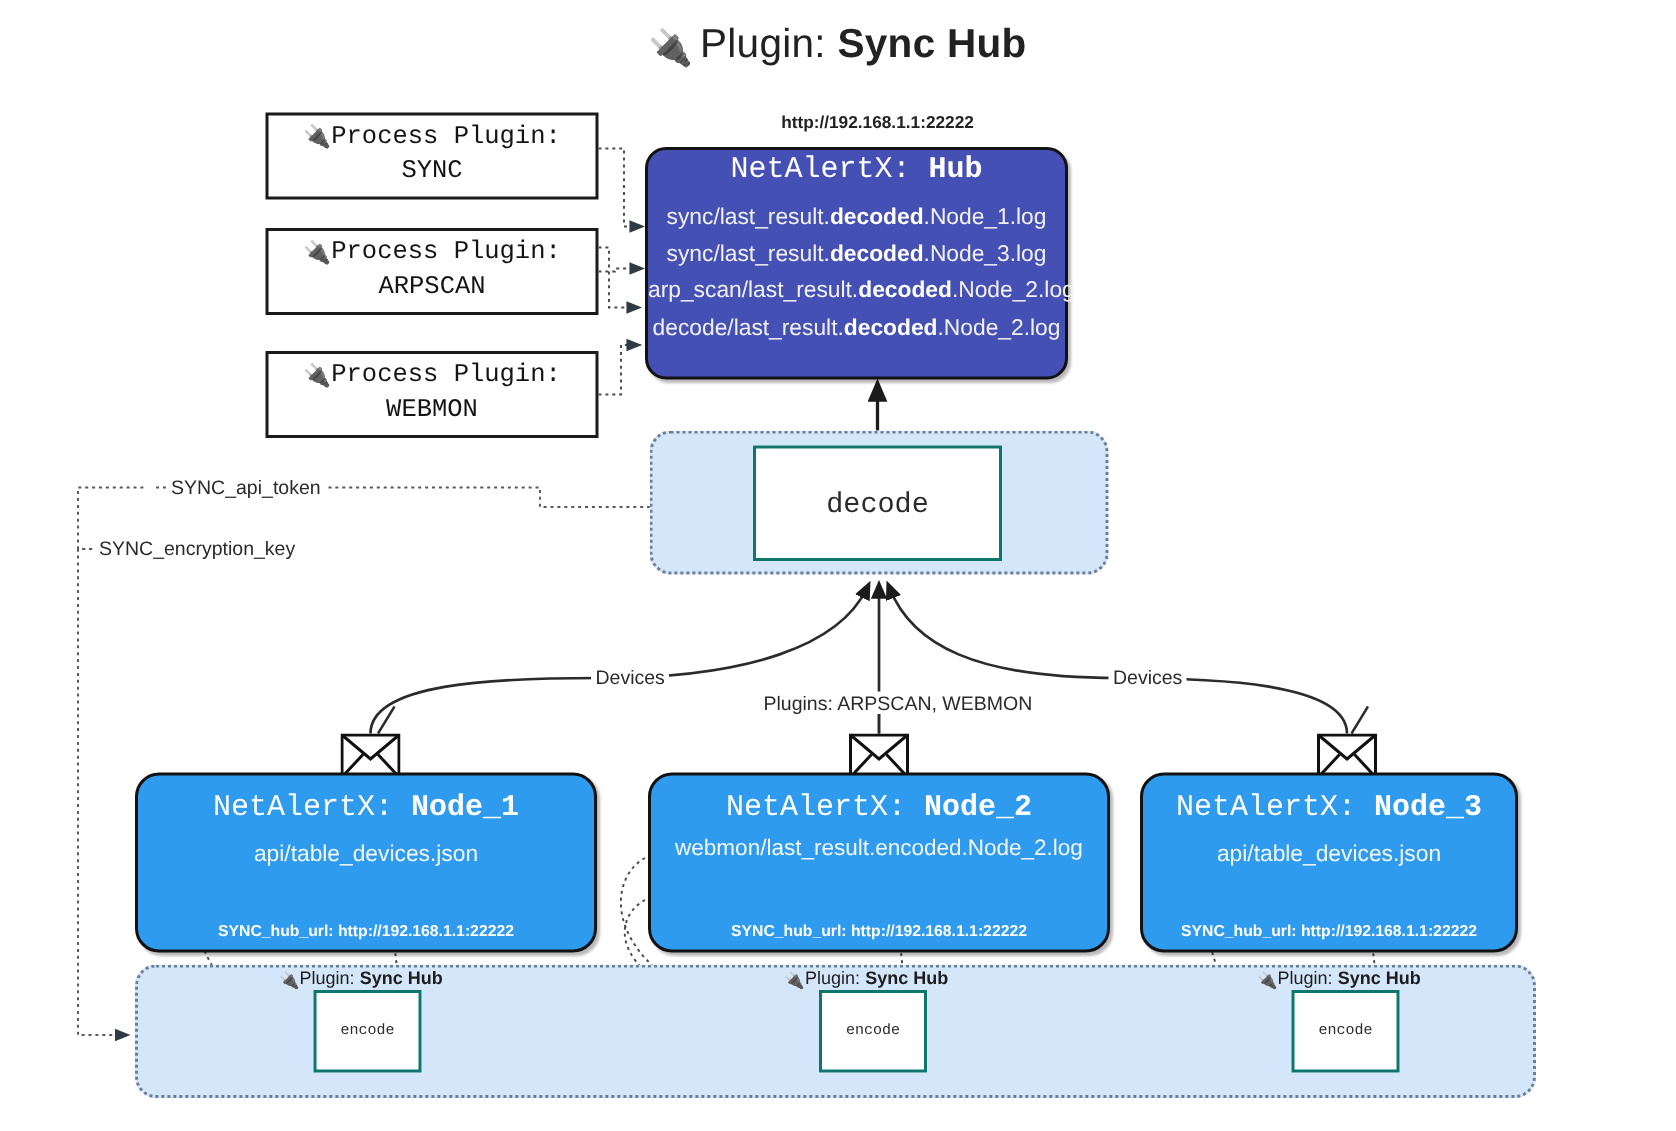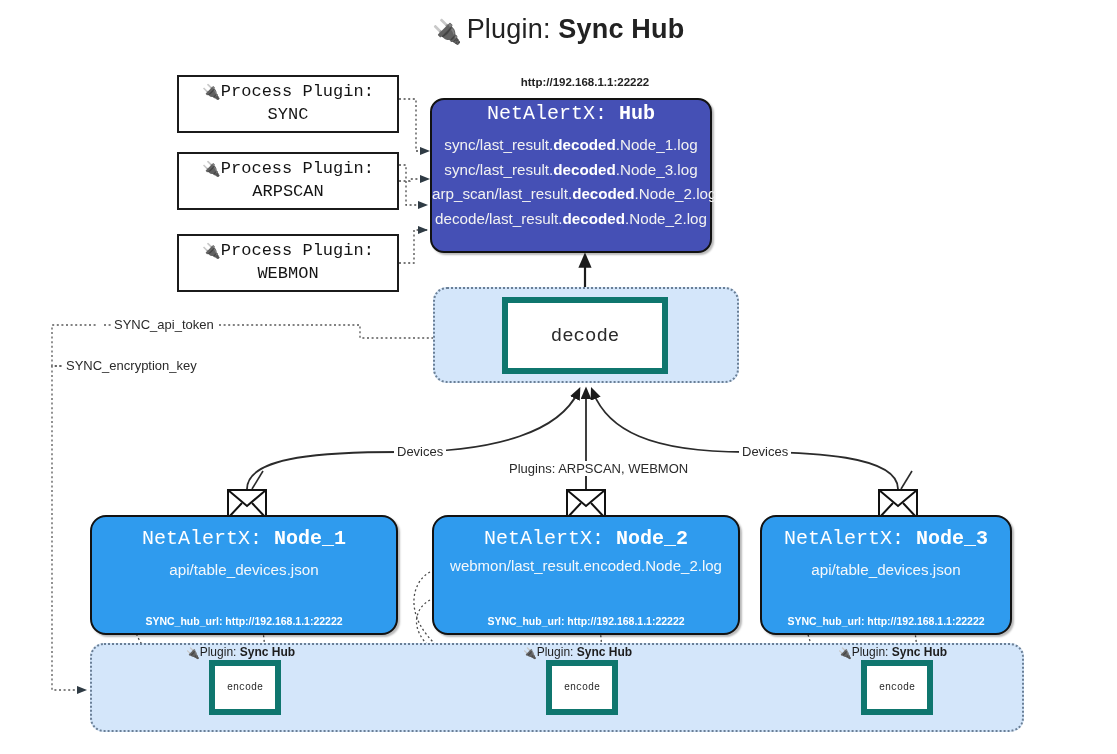--- a/index.html
+++ b/index.html
@@ -87,21 +87,21 @@
   .blue-zone {
     background: #d4e6fa;
     border: 2px dotted #6a7f96;
     border-radius: 14px;
   }
   #decode-zone { left: 433px; top: 287px; width: 306px; height: 96px; }
   #bottom-zone { left: 90px; top: 643px; width: 934px; height: 89px; }
 
   .white-box {
     background: #ffffff;
-    border: 6px solid #0f766e;
+    border: 2px solid #0f766e;
     display: flex; align-items: center; justify-content: center;
     color: #2b2b2b;
   }
   #decode {
     left: 502px; top: 297px; width: 166px; height: 77px;
     font-family: "Liberation Mono","DejaVu Sans Mono", monospace;
     font-size: 19px;
   }
   .encode-box {
     width: 72px; height: 55px;

